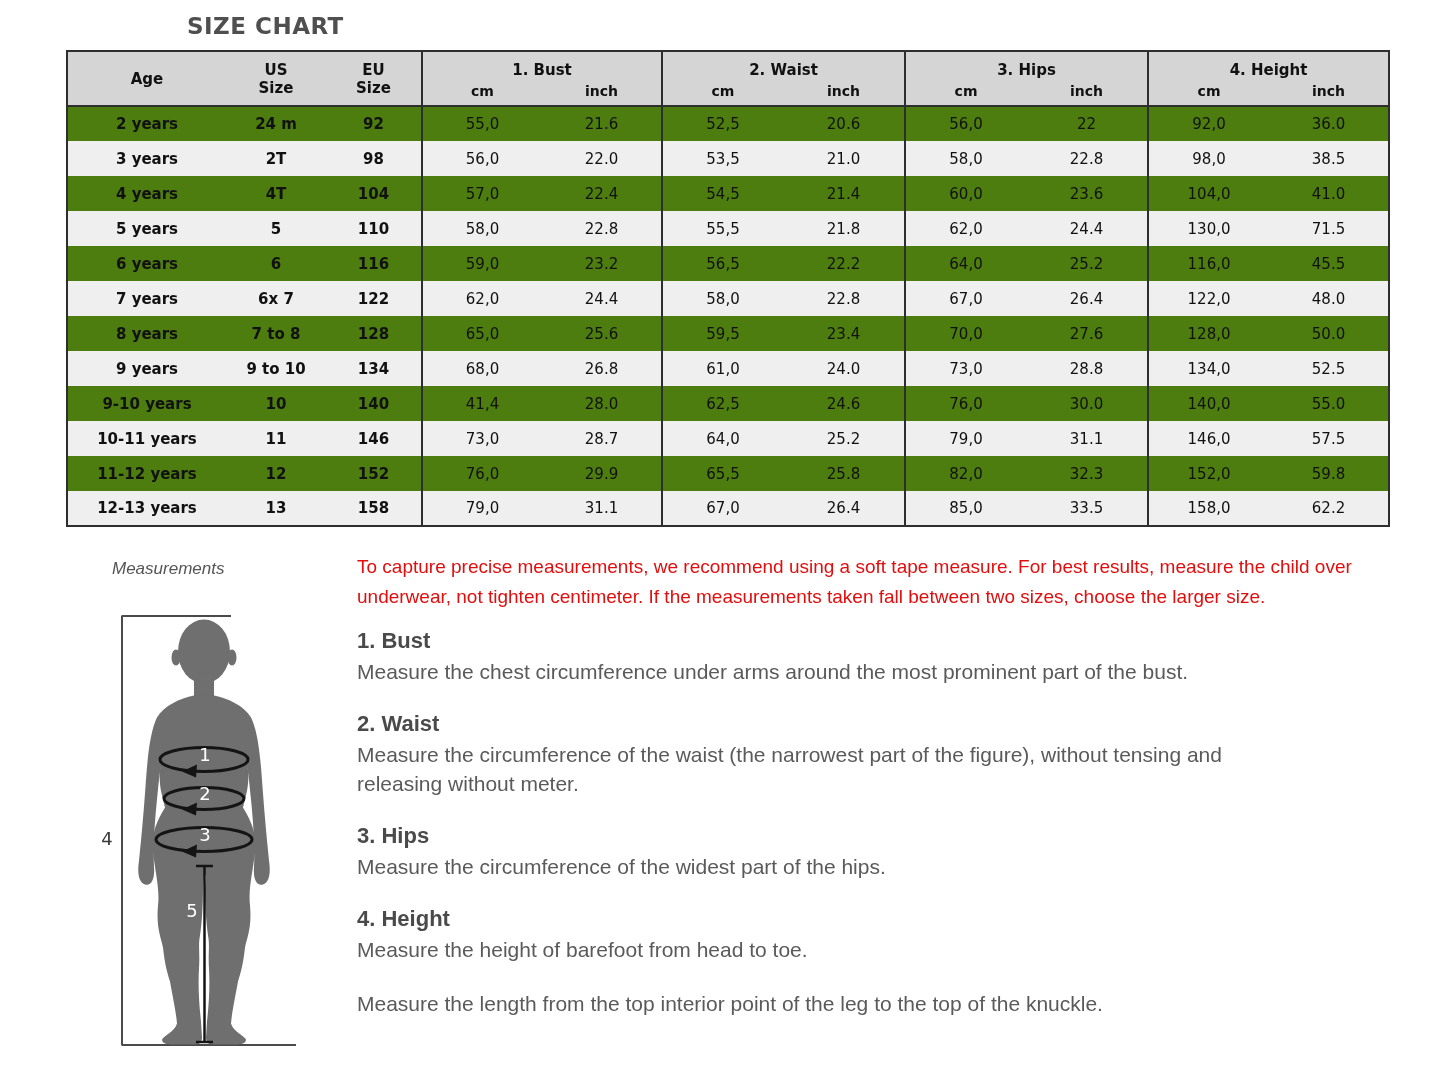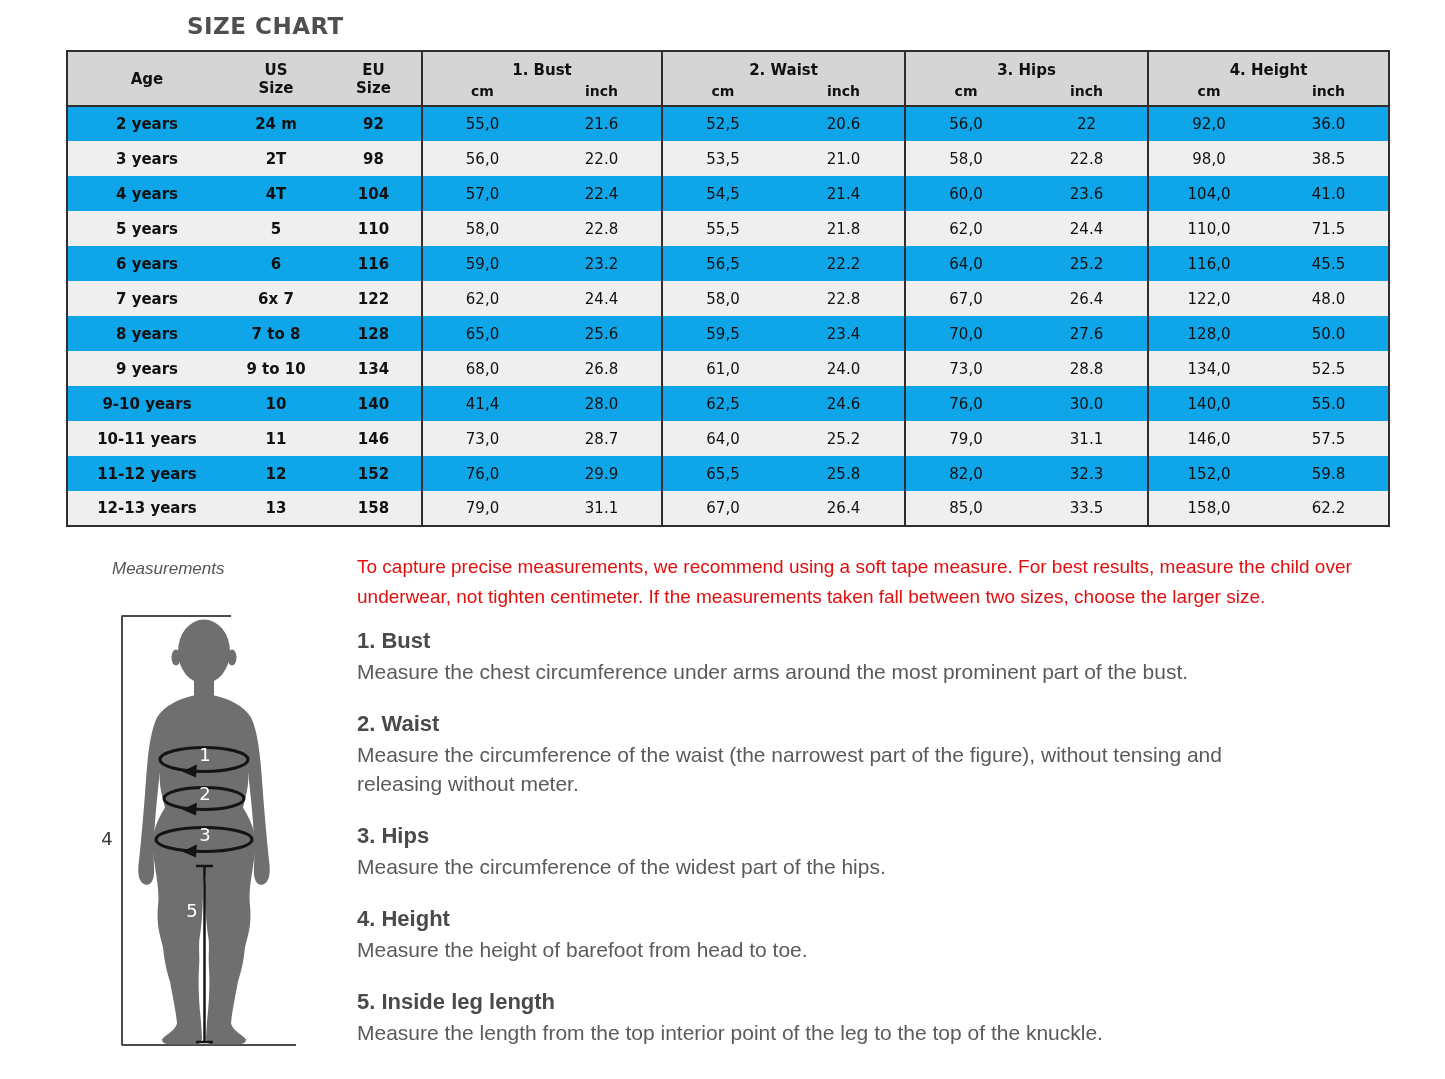--- a/index.html
+++ b/index.html
@@ -7,21 +7,21 @@
     --notice-red:#e20e0e; --heading-gray:#4a4a4a; --body-gray:#5a5a5a; --silhouette:#6f6f6f;
   }
   *{margin:0;padding:0;box-sizing:border-box;}
   html,body{background:#ffffff;}
   .page{position:relative;width:1445px;height:1079px;background:#fff;overflow:hidden;
         font-family:"DejaVu Sans",sans-serif;}
   .title{position:absolute;left:187px;top:13px;font-size:23px;font-weight:bold;
          color:var(--title);letter-spacing:.5px;}
   
   .size-table{position:absolute;left:66px;top:50px;width:1322px;border-collapse:collapse;
-              border:2px solid var(--border);table-layout:fixed;background:#0ea5e9;
+              border:2px solid var(--border);table-layout:fixed;background:#4d7c0f;
               font-size:15px;color:#111;padding-left:24px;}
   .size-table thead th{background:var(--header-bg);font-weight:bold;vertical-align:middle;
                        text-align:center;border-bottom:2px solid var(--border);}
   .size-table thead tr:first-child th{height:29px;}
   .size-table thead tr:first-child th[colspan]{border-bottom:none;padding-top:8px;}
   .size-table thead tr.subrow th{height:26px;font-size:14px;padding-bottom:4px;}
   .size-table .group-start{border-left:2px solid var(--border);}
   .size-table tbody td{height:35px;text-align:center;vertical-align:middle;font-size:15px;}
   .size-table tbody tr:nth-child(even){background:var(--row-stripe);}
   .size-table tbody td.bold-cell{font-weight:bold;}
@@ -131,21 +131,21 @@
         <tr>
           <td class="bold-cell">5 years</td>
           <td class="bold-cell">5</td>
           <td class="bold-cell">110</td>
           <td class="group-start">58,0</td>
           <td>22.8</td>
           <td class="group-start">55,5</td>
           <td>21.8</td>
           <td class="group-start">62,0</td>
           <td>24.4</td>
-          <td class="group-start">110,0</td>
+          <td class="group-start">130,0</td>
           <td>71.5</td>
         </tr>
         <tr>
           <td class="bold-cell">6 years</td>
           <td class="bold-cell">6</td>
           <td class="bold-cell">116</td>
           <td class="group-start">59,0</td>
           <td>23.2</td>
           <td class="group-start">56,5</td>
           <td>22.2</td>
@@ -320,18 +320,17 @@
     </div>
     <div class="section">
       <h3>3. Hips</h3>
       <p>Measure the circumference of the widest part of the hips.</p>
     </div>
     <div class="section">
       <h3>4. Height</h3>
       <p>Measure the height of barefoot from head to toe.</p>
     </div>
     <div class="section">
-      <h3>5. Inside leg length</h3>
       <p>Measure the length from the top interior point of the leg to the top of the knuckle.</p>
     </div>
   </div>
 
 </div>
 
 </body></html>

